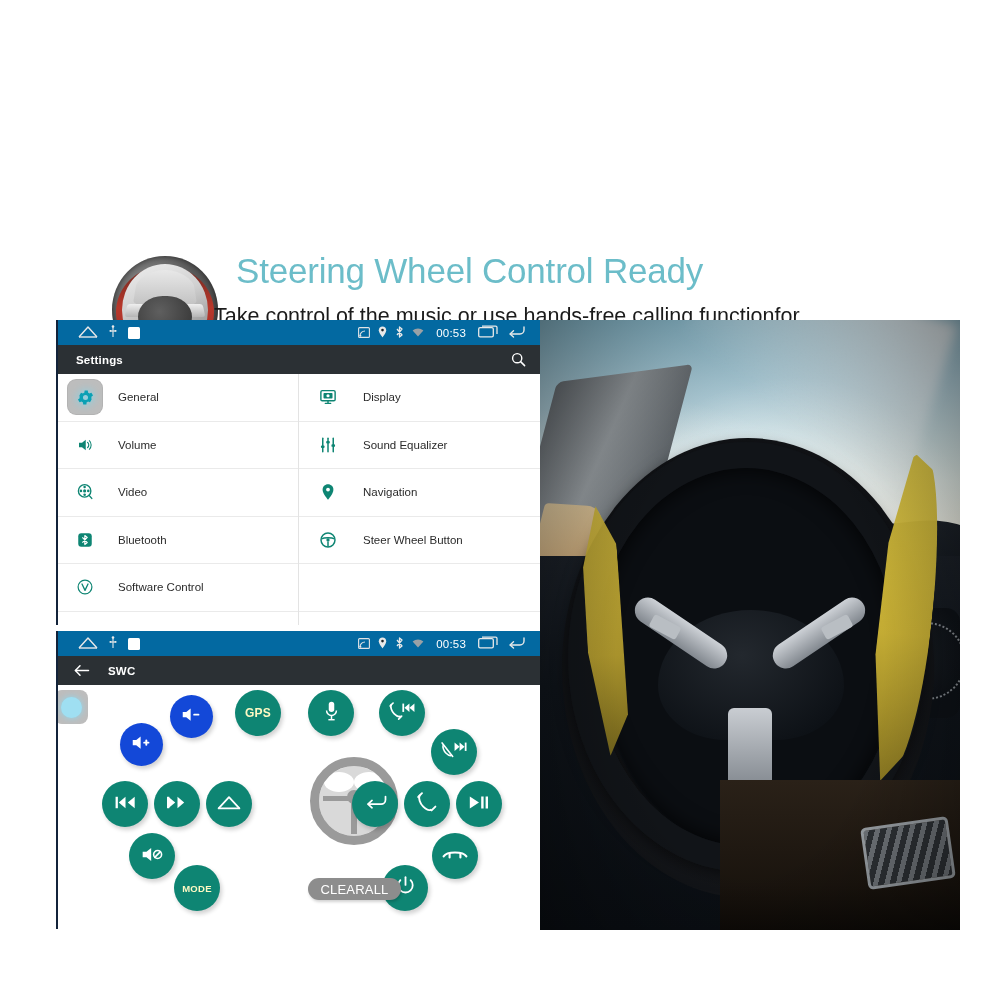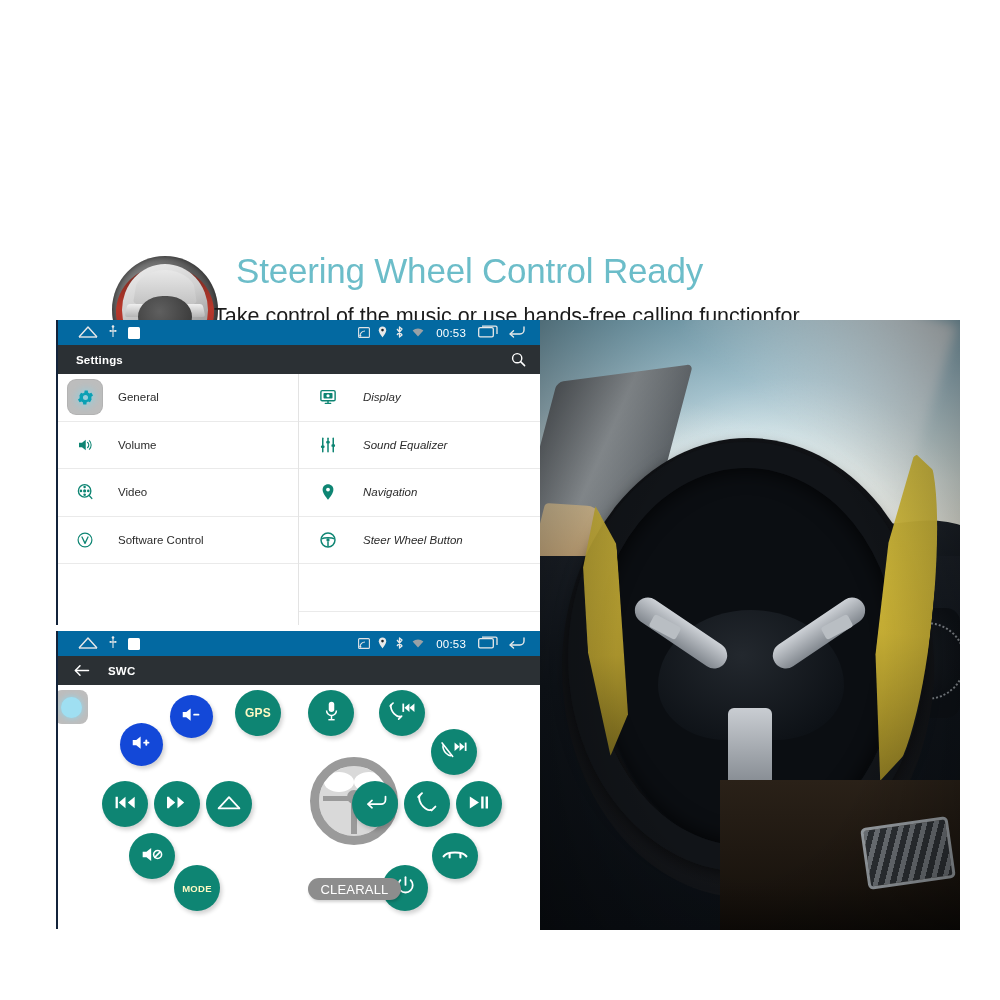--- a/index.html
+++ b/index.html
@@ -99,21 +99,21 @@
   .srow .sico{ width:34px; height:34px; display:flex; align-items:center; justify-content:center; flex:0 0 34px;}
   .srow .slabel{ font-size:11.5px; color:#2b2b2b; margin-left:16px; }
   .srow.selected .sico{
     background:#bdbdbd; border-radius:8px;
     box-shadow:0 0 0 1px #b3b3b3;
   }
   .srow.selected .sico .glow{
     filter: drop-shadow(0 0 5px #66e0ff);
   }
   .setcol.right .srow{ padding-left:12px; }
-  .setcol.right .srow .slabel{ margin-left:18px;font-style:italic; }
+  .setcol.right .srow .slabel{ margin-left:18px; }
 
   
   .swc{ position:relative; width:100%; height:244px; background:#fff; overflow:hidden; }
   .btn{
     position:absolute; border-radius:50%;
     display:flex; align-items:center; justify-content:center;
     color:#fef9c3; box-shadow:2px 3px 4px rgba(0,0,0,.18);
   }
   .btn.green{ background:#0e8573; }
   .btn.blue{ background:#1348d8; }
@@ -409,20 +409,29 @@
                 <circle cx="11.5" cy="5.4" r="1.7" fill="#0e8573"></circle>
                 <circle cx="11.5" cy="15.6" r="1.7" fill="#0e8573"></circle>
                 <circle cx="6.6" cy="10.5" r="1.7" fill="#0e8573"></circle>
                 <circle cx="16.4" cy="10.5" r="1.7" fill="#0e8573"></circle>
                 <path d="M17.5 16.5 L21 20.5" stroke="#0e8573" stroke-width="2" stroke-linecap="round"></path>
               </svg>
           </span>
           <span class="slabel">Video</span>
         </div>
 
+        <div class="srow">
+          <span class="sico">
+            <svg width="18" height="18" viewBox="0 0 24 24">
+                <rect x="3" y="3" width="18" height="18" rx="4" fill="#0e8573"></rect>
+                <path d="M8.5 8.5 L15 15.5 L11.8 18 L11.8 6 L15 8.5 L8.5 15.5" fill="none" stroke="#fff" stroke-width="1.6" stroke-linejoin="round"></path>
+              </svg>
+          </span>
+          <span class="slabel">Bluetooth</span>
+        </div>
 
         <div class="srow">
           <span class="sico">
             <svg width="18" height="18" viewBox="0 0 24 24">
                 <circle cx="12" cy="12" r="9.2" fill="none" stroke="#0e8573" stroke-width="1.6"></circle>
                 <path d="M8 8 L12 16.5 L16 8" fill="none" stroke="#0e8573" stroke-width="1.7" stroke-linejoin="round" stroke-linecap="round"></path>
               </svg>
           </span>
           <span class="slabel">Software Control</span>
         </div>

